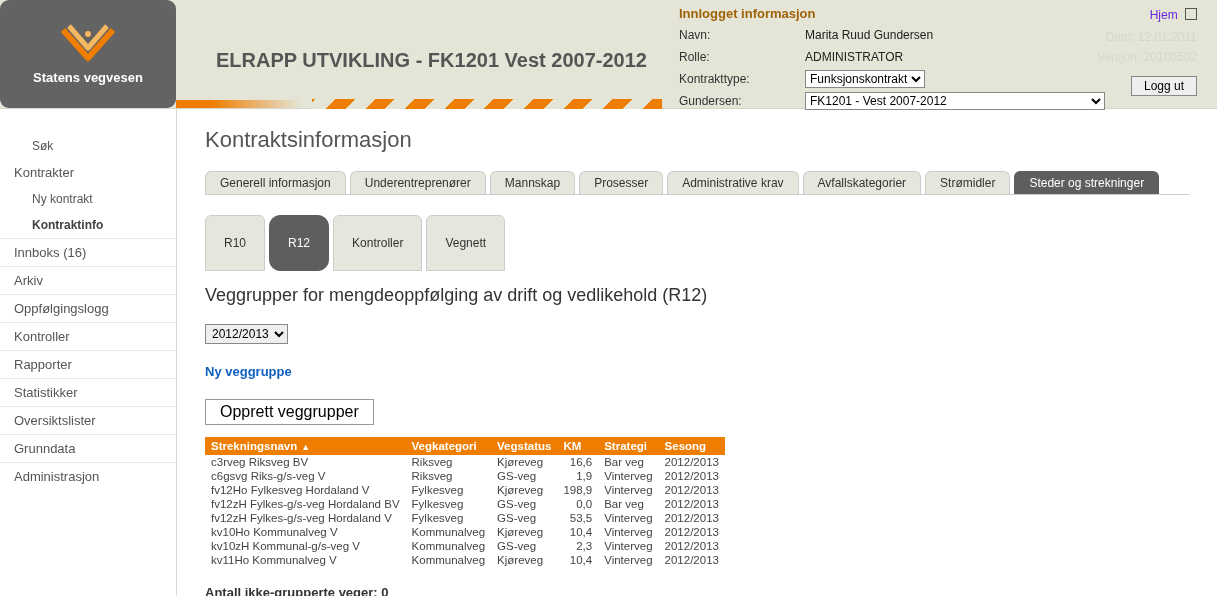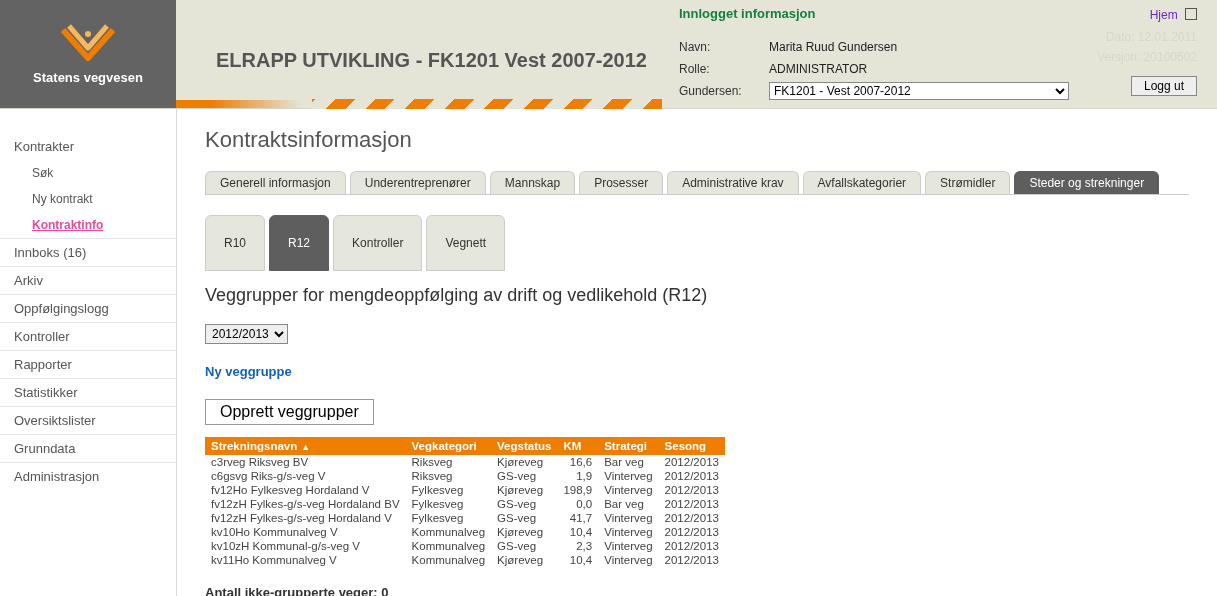--- a/index.html
+++ b/index.html
@@ -22,20 +22,21 @@
     border-bottom: 1px solid #d4d5c5;
   }
   .logo-box {
     width: 176px;
     background: #636363;
     color: #fff;
     display: flex;
     flex-direction: column;
     align-items: center;
     justify-content: center;
+    border-radius: 9px;
   }
   .logo-box svg { display:block; }
   .logo-box .org-name {
     margin-top: 6px;
     font-size: 13px;
     font-weight: bold;
   }
 
   .top-center {
     flex: 1;
@@ -75,29 +76,30 @@
 
   
   .info-panel {
     width: 520px;
     padding: 6px 18px 6px 18px;
     font-size: 12px;
     position: relative;
   }
   .info-panel .info-title {
     font-weight: bold;
-    color: #15803d;
-    margin-bottom: 16px;
+    color: #a16207;
+    margin-bottom: 4px;
     font-size: 13px;
   }
   .info-panel .row {
     display: flex;
     align-items: center;
     margin: 2px 0;
     height: 20px;
+    gap: 36px;
   }
   .info-panel .lbl {
     width: 90px;
     color: #333;
   }
   .info-panel select {
     font-size: 12px;
     font-family: inherit;
     background: #fff;
     border: 1px solid #888;
@@ -146,23 +148,22 @@
     padding: 6px 14px;
     color: #555;
     text-decoration: none;
     font-size: 13px;
   }
   .sidebar .sub {
     padding-left: 32px;
     font-size: 12px;
   }
   .sidebar .active {
-    color: #ec4899;
-    font-weight: bold;
-    text-decoration: underline;
+    color: #404040;
+    font-weight: bold;
   }
   .sidebar .sect {
     border-top: 1px solid #e6e6e6;
   }
 
   
   .content {
     flex: 1;
     padding: 18px 28px;
     overflow: auto;
@@ -215,20 +216,21 @@
     border-radius: 6px 6px 0 0;
     padding: 20px 18px;
     font-size: 12px;
     color: #333;
     cursor: pointer;
   }
   .subtab.active {
     background: #5e5e5e;
     color: #fff;
     border-color: #5e5e5e;
+    border-radius: 11px;
   }
 
   select.year-select {
     margin: 8px 0;
     font-family: inherit;
     font-size: 12px;
     border: 1px solid #888;
     padding: 1px 2px;
   }
 
@@ -333,35 +335,41 @@
 
     <div class="row">
       <span class="lbl">Navn:</span>
       <span>Marita Ruud Gundersen</span>
     </div>
     <div class="row">
       <span class="lbl">Rolle:</span>
       <span>ADMINISTRATOR</span>
     </div>
     <div class="row">
+      <span class="lbl">Kontrakttype:</span>
+      <select>
+        <option>Funksjonskontrakt</option>
+      </select>
+    </div>
+    <div class="row">
       <span class="lbl">Gundersen:</span>
       <select style="width:300px">
         <option>FK1201 - Vest 2007-2012</option>
       </select>
     </div>
 
     <button class="logout-btn">Logg ut</button>
   </div>
 </div>
 
 <div class="main">
 
   <div class="sidebar">
+    <div class="nav-item sub">Søk</div>
     <div class="nav-item">Kontrakter</div>
-    <div class="nav-item sub">Søk</div>
     <div class="nav-item sub">Ny kontrakt</div>
     <div class="nav-item sub active">Kontraktinfo</div>
     <div class="nav-item sect">Innboks (16)</div>
     <div class="nav-item sect">Arkiv</div>
     <div class="nav-item sect">Oppfølgingslogg</div>
     <div class="nav-item sect">Kontroller</div>
     <div class="nav-item sect">Rapporter</div>
     <div class="nav-item sect">Statistikker</div>
     <div class="nav-item sect">Oversiktslister</div>
     <div class="nav-item sect">Grunndata</div>
@@ -446,21 +454,21 @@
             <td>Fylkesveg</td>
             <td>GS-veg</td>
             <td class="num">0,0</td>
             <td>Bar veg</td>
             <td>2012/2013</td>
           </tr>
           <tr>
             <td>fv12zH Fylkes-g/s-veg Hordaland V</td>
             <td>Fylkesveg</td>
             <td>GS-veg</td>
-            <td class="num">41,7</td>
+            <td class="num">53,5</td>
             <td>Vinterveg</td>
             <td>2012/2013</td>
           </tr>
           <tr>
             <td>kv10Ho Kommunalveg V</td>
             <td>Kommunalveg</td>
             <td>Kjøreveg</td>
             <td class="num">10,4</td>
             <td>Vinterveg</td>
             <td>2012/2013</td>

